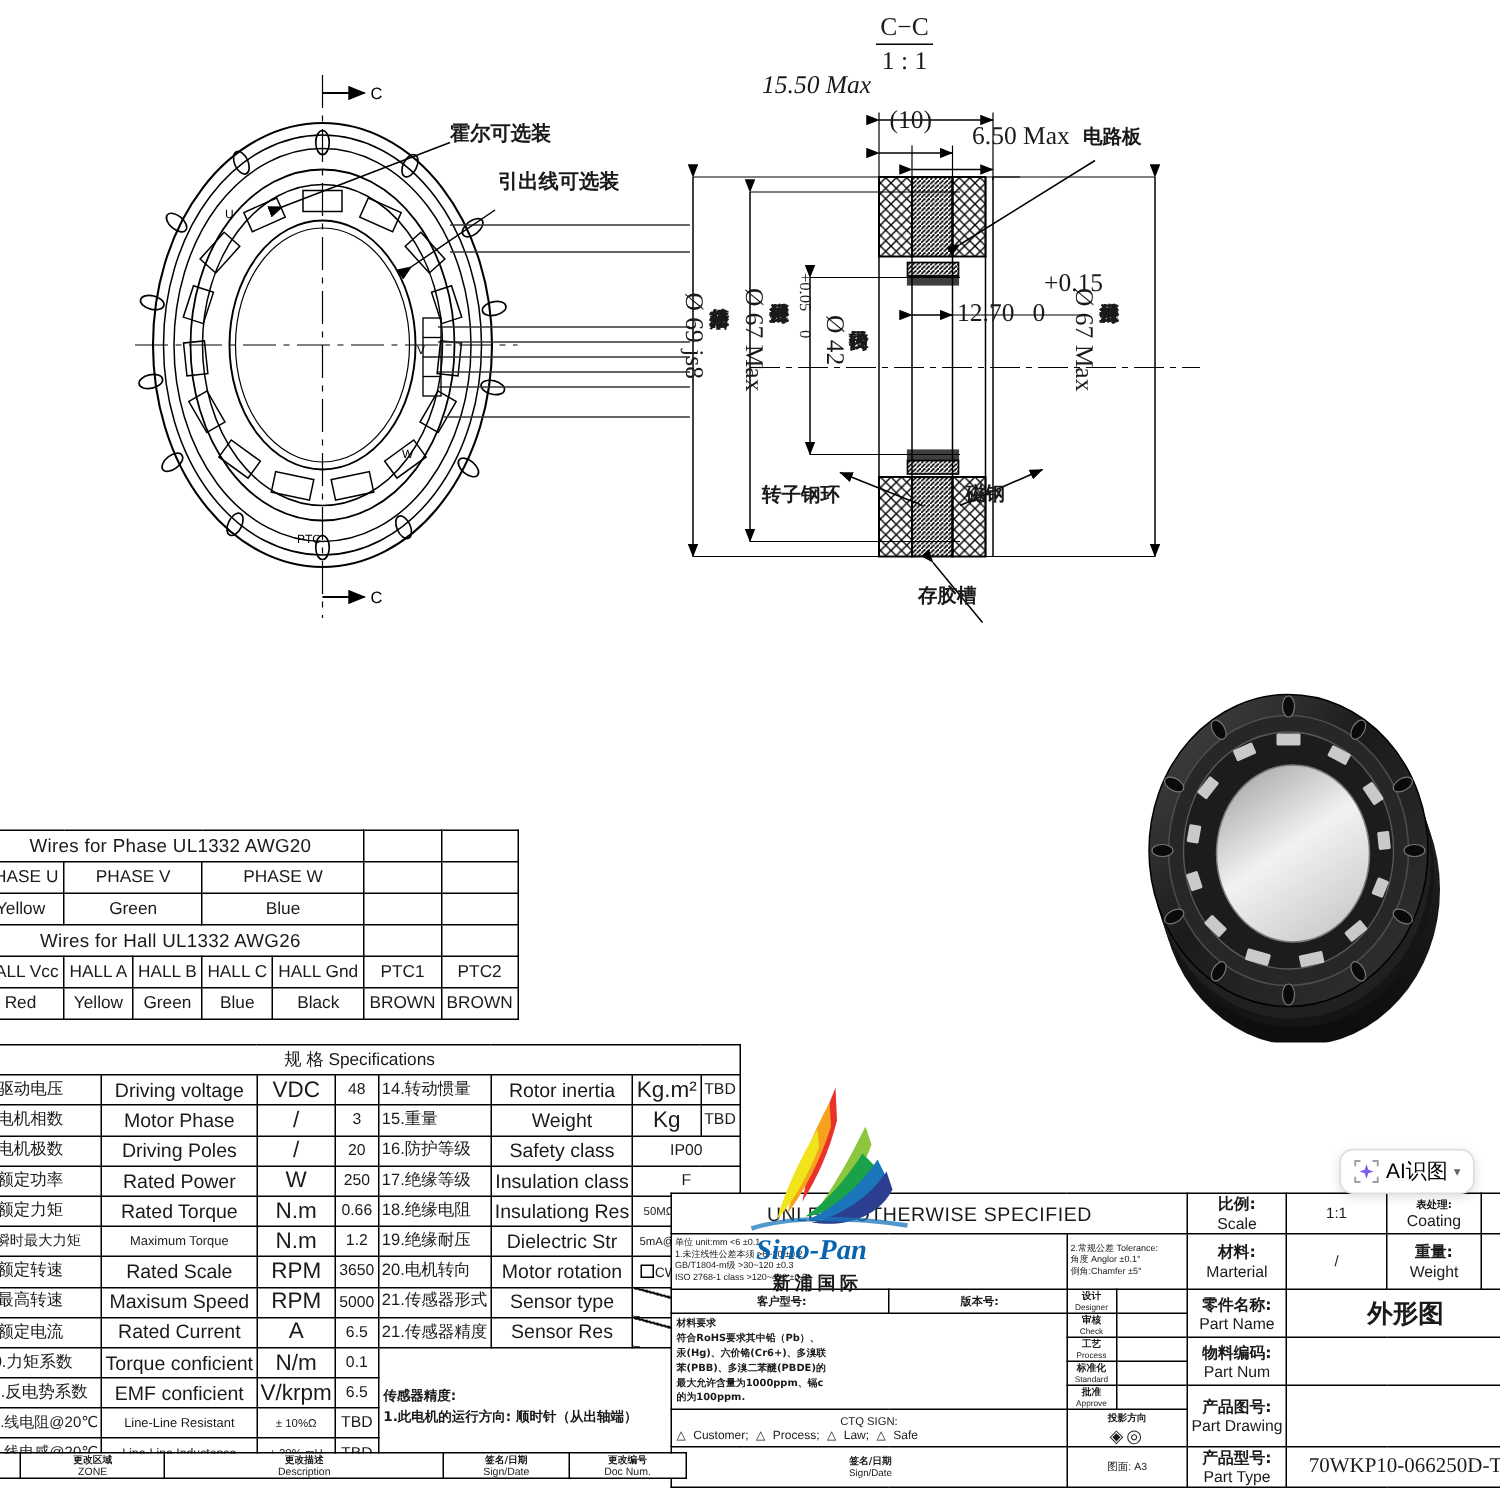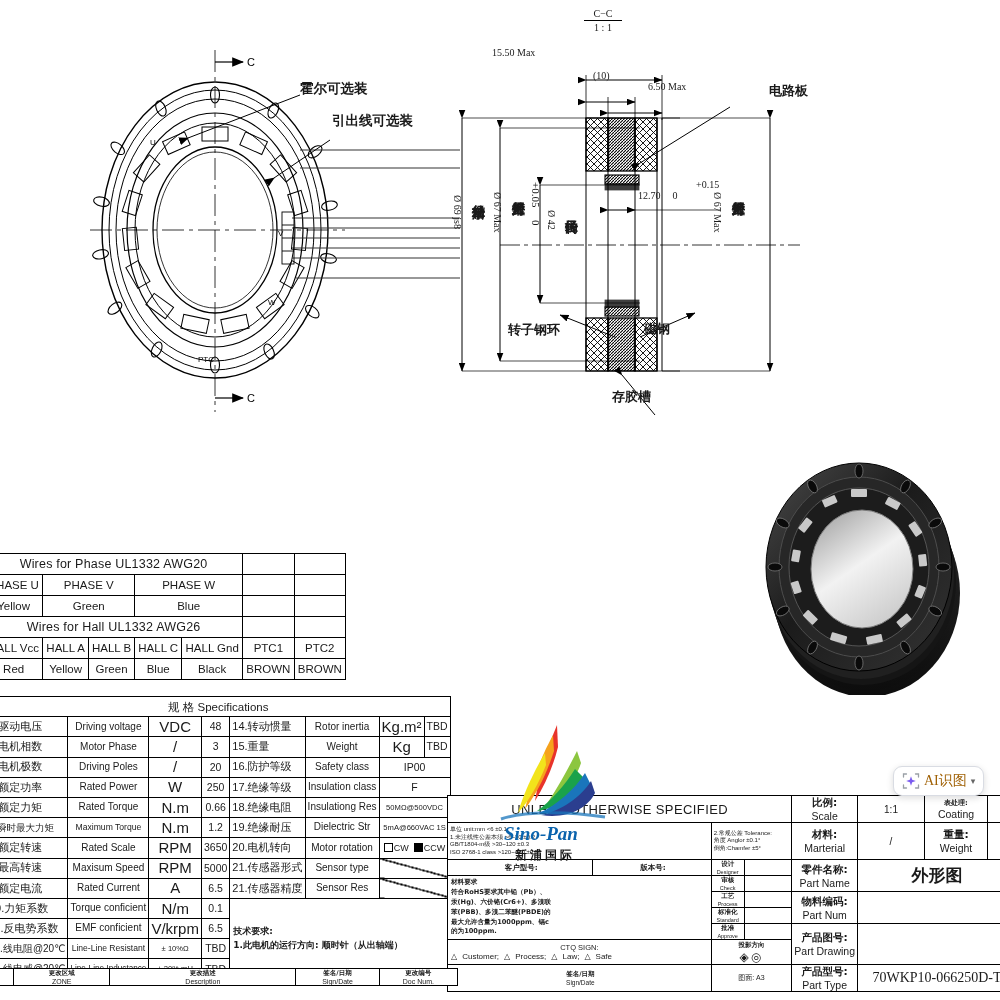--- a/index.html
+++ b/index.html
@@ -17,21 +17,21 @@
   
   #wires-table{position:absolute;left:-16px;top:553px;width:362px;font-size:11.5px;}
   #wires-table td{height:20px;}
   #wires-table .hdr{font-size:12.5px;letter-spacing:.2px;}
 
   
   #specs-table{position:absolute;left:-14px;top:696px;width:454px;font-size:10px;}
   #specs-table td{height:19.2px;line-height:1.05;}
   #specs-table .title{font-size:11.5px;}
   #specs-table .cncol{font-size:11px;text-align:left;padding-left:2px;}
-  #specs-table .encol{font-size:10px;}
+  #specs-table .encol{font-size:13px;}
   #specs-table .unit{font-size:15px;}
   #specs-table .val{font-size:10.5px;}
   #specs-table .small{font-size:7.6px;}
   #specs-table .req{text-align:left;font-size:9px;padding:2px 3px;line-height:1.55;}
   .chkbox{display:inline-block;width:7px;height:7px;border:1px solid #000;
           vertical-align:-1px;margin-right:1px;background:#fff;}
   .chkbox.on{background:#000;}
 
   
   #title-block{position:absolute;left:447px;top:795px;width:570px;font-size:10px;}
@@ -44,33 +44,33 @@
   .tiny6{font-size:6.6px;line-height:1.5;text-align:left;}
 
   
   #rev-table{position:absolute;left:-42px;top:968px;width:500px;font-size:8px;}
   #rev-table td{height:13px;}
 
   
   #ai-btn{position:absolute;left:893px;top:766px;display:flex;align-items:center;
       gap:4px;background:#fff;border:1px solid #d9dce3;border-radius:9px;
       padding:5px 8px;box-shadow:0 2px 7px rgba(0,0,0,.14);font-size:14px;z-index:40;}
-  #ai-btn .cap{font-family:Liberation Serif, serif;color:#a16207;}
+  #ai-btn .cap{font-family:Liberation Sans, sans-serif;color:#000000;}
   .caret{font-size:9px;color:#666;}
 
   
   #logo{position:absolute;left:495px;top:723px;width:130px;height:150px;z-index:20;}
   #logo .name{position:absolute;left:9px;top:100px;font-size:19px;font-style:italic;
       font-weight:bold;color:#0a63ad;font-family:"Liberation Serif",serif;}
   #logo .sub{position:absolute;left:20px;top:124px;font-size:12px;font-weight:bold;
       color:#1a1a1a;letter-spacing:3px;}
 
-  .dim{font-size:10px;font-family:"Liberation Serif",serif;}
+  .dim{font-size:17px;font-family:"Liberation Serif",serif;}
   .callout{font-size:13.5px;}
-  .lbl-small{font-size:11px;margin-left:47px;}
+  .lbl-small{font-size:11px;}
 </style>
 </head>
 <body>
 
 <svg class="abs" style="left:0px;top:40px;" width="460" height="380" viewBox="0 0 460 380">
   <defs>
     <marker id="arrT" markerWidth="10" markerHeight="8" refX="9" refY="4" orient="auto">
       <path d="M0,0 L10,4 L0,8 z" fill="#000"></path>
     </marker>
   </defs>
@@ -311,21 +311,21 @@
   </g>
 
   <g stroke="#000" stroke-width="1" fill="none">
     <line x1="200" y1="118" x2="290" y2="62" marker-start="url(#aR)"></line>
     <line x1="175" y1="292" x2="120" y2="270" marker-end="url(#aR)"></line>
     <line x1="200" y1="292" x2="255" y2="268" marker-end="url(#aR)"></line>
     <line x1="182" y1="330" x2="215" y2="370" marker-start="url(#aR)"></line>
   </g>
 </svg>
 
-<div class="abs dim" style="left:492px;top:47px;">15.50 Max</div>
+<div class="abs dim" style="left:508px;top:47px;font-style:italic;">15.50 Max</div>
 <div class="abs dim" style="left:593px;top:70px;">(10)</div>
 <div class="abs dim" style="left:648px;top:81px;">6.50 Max</div>
 <div class="abs cn lbl-small" style="left:722px;top:82px;font-size:13px;">电路板</div>
 
 <div class="abs" style="left:610px;top:179px;margin-left:28px;">
   <div class="dim" style="margin-left:58px;">+0.15</div>
   <div style="display:flex;gap:12px;align-items:center;">
     <span class="dim">12.70</span>
     <span class="dim">0</span>
   </div>
@@ -613,21 +613,21 @@
     <td class="encol">Sensor Res</td>
     <td colspan="2" style="background:linear-gradient(to top right,transparent 48%,#000 48%,#000 52%,transparent 52%)"></td>
   </tr>
 
   <tr>
     <td class="cncol">10.力矩系数</td>
     <td class="encol">Torque  conficient</td>
     <td class="unit">N/m</td>
     <td class="val">0.1</td>
     <td class="req" rowspan="4" colspan="4">
-      <div class="cn">技术要求:</div>
+      <div class="cn">传感器精度:</div>
       <div class="cn">1.此电机的运行方向: 顺时针（从出轴端）</div>
     </td>
   </tr>
   <tr>
     <td class="cncol">11.反电势系数</td>
     <td class="encol">EMF conficient</td>
     <td class="unit">V/krpm</td>
     <td class="val">6.5</td>
   </tr>
   <tr>

